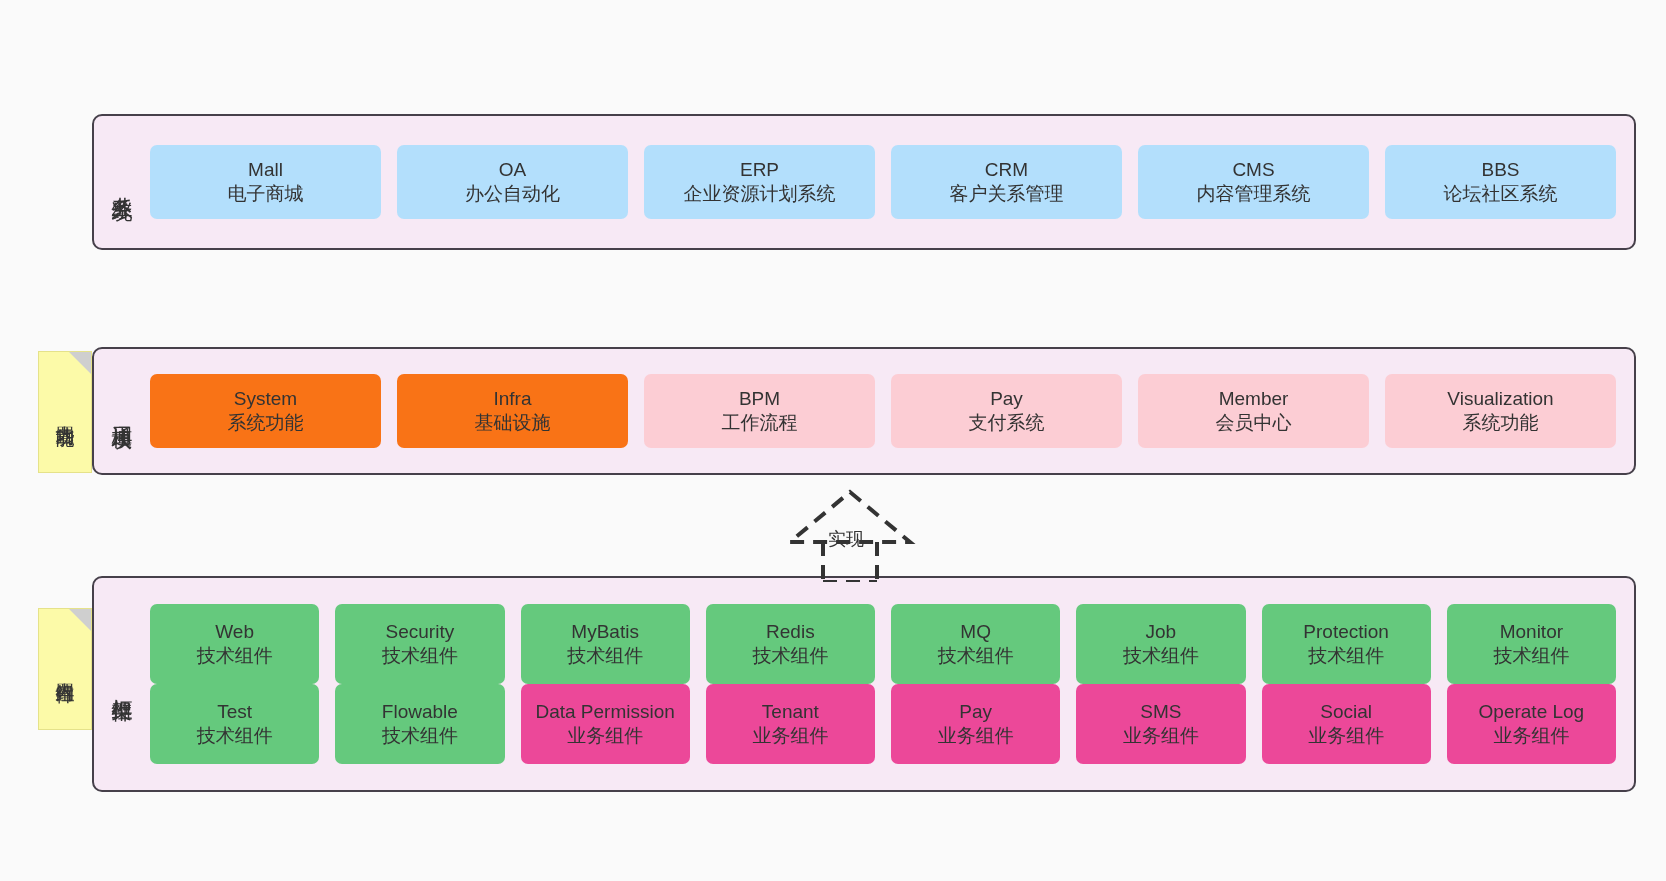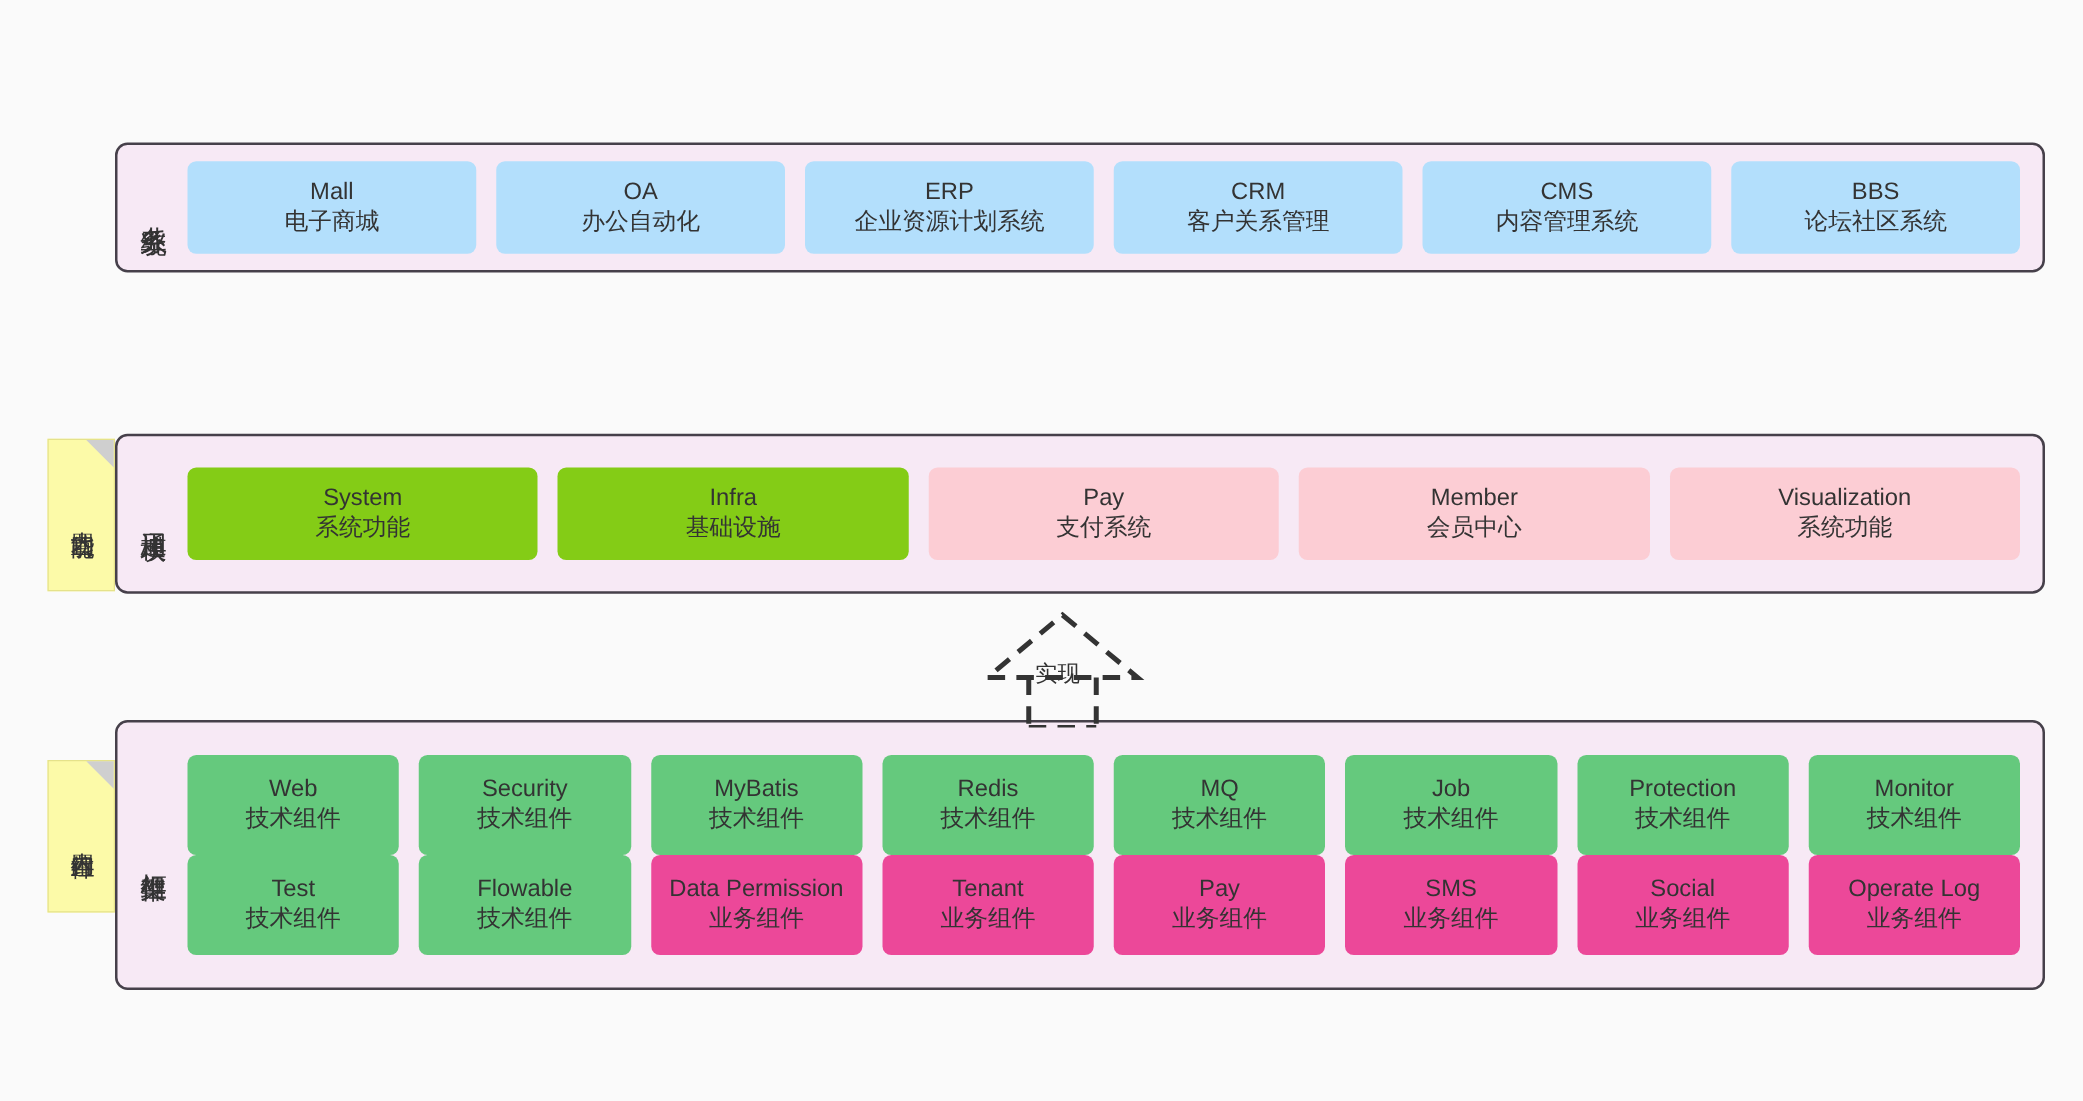--- a/index.html
+++ b/index.html
@@ -77,27 +77,27 @@
     font-size: 19px;
     line-height: 1.28;
     color: #333333;
     padding: 6px 4px;
     box-sizing: border-box;
   }
   .node .t-en { display: block; }
   .node .t-cn { display: block; }
 
   .c-blue       { background: #b3dffc; }
-  .c-red        { background: #84cc16; }
+  .c-red        { background: #f97316; }
   .c-pink       { background: #fccdd4; }
   .c-green      { background: #65c97d; }
   .c-lightgreen { background: #ec4899; }
 
   
-  #layer-business { left: 92px;  top: 114px; width: 1544px; height: 104px; }
+  #layer-business { left: 92px;  top: 114px; width: 1544px; height: 136px; }
   #layer-common   { left: 92px;  top: 347px; width: 1544px; height: 128px; }
   #layer-frame    { left: 92px;  top: 576px; width: 1544px; height: 216px; }
 
   #layer-business .node,
   #layer-common .node { min-height: 74px; }
   #layer-frame .node  { min-height: 80px; }
 
   
   .sticky {
     position: absolute;
@@ -193,20 +193,24 @@
       <div class="row">
         <div class="node c-red">
           <span class="t-en">System</span>
           <span class="t-cn">系统功能</span>
         </div>
         <div class="node c-red">
           <span class="t-en">Infra</span>
           <span class="t-cn">基础设施</span>
         </div>
         <div class="node c-pink">
+          <span class="t-en">BPM</span>
+          <span class="t-cn">工作流程</span>
+        </div>
+        <div class="node c-pink">
           <span class="t-en">Pay</span>
           <span class="t-cn">支付系统</span>
         </div>
         <div class="node c-pink">
           <span class="t-en">Member</span>
           <span class="t-cn">会员中心</span>
         </div>
         <div class="node c-pink">
           <span class="t-en">Visualization</span>
           <span class="t-cn">系统功能</span>

